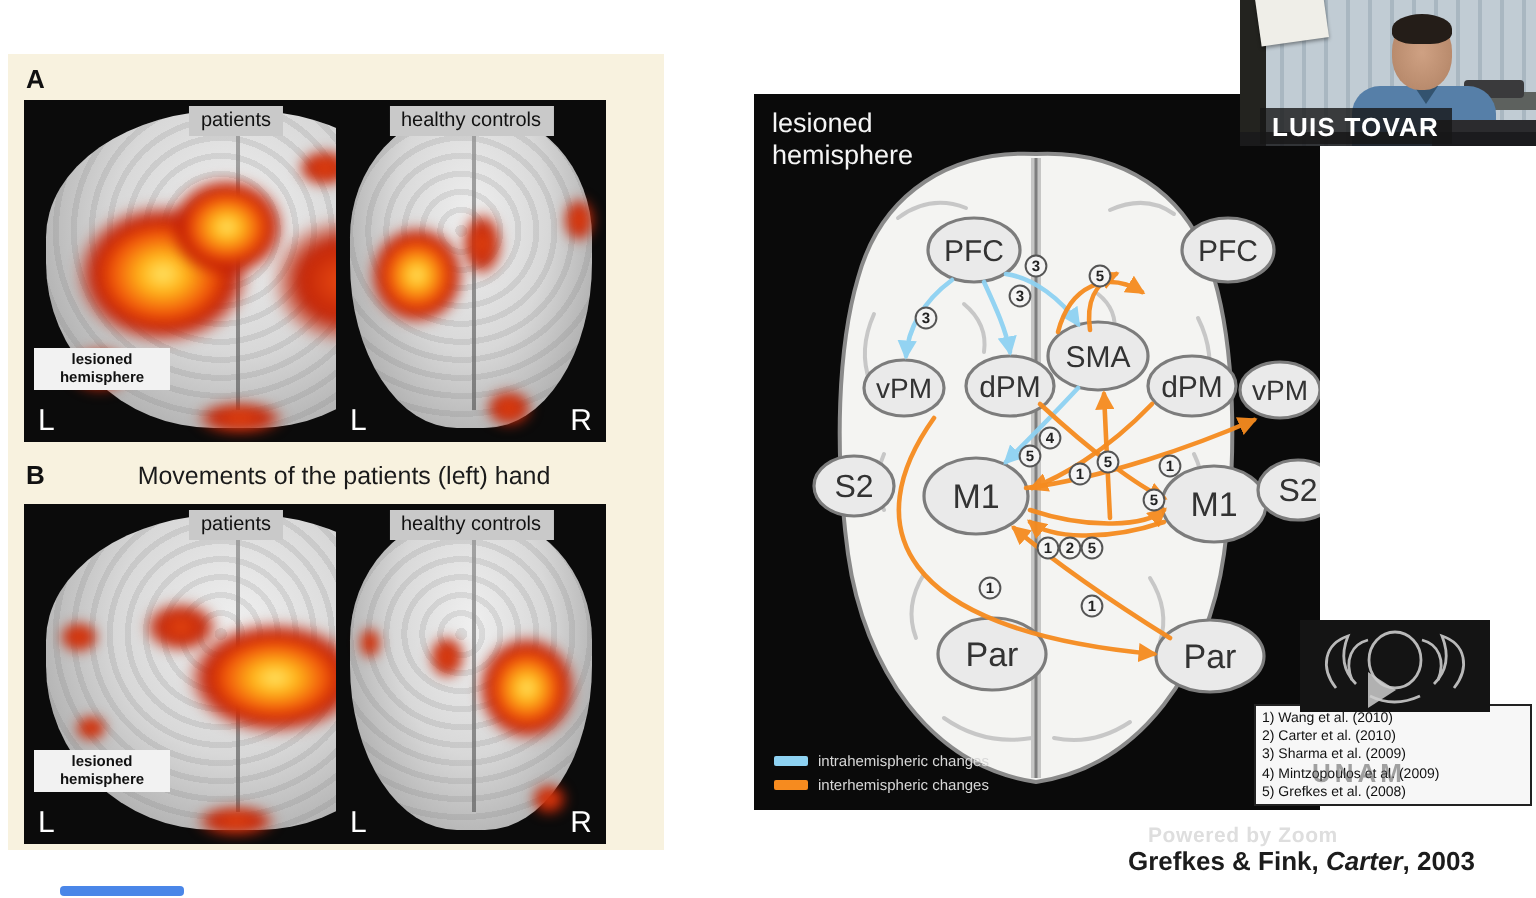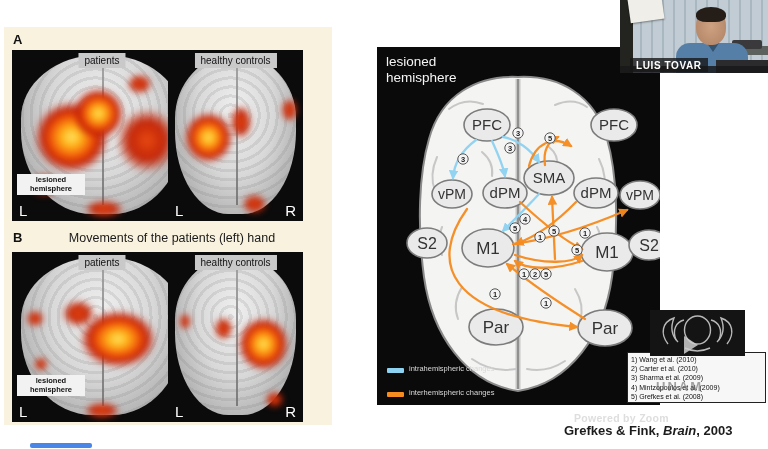--- a/index.html
+++ b/index.html
@@ -7,21 +7,21 @@
        font-family:"Liberation Sans",sans-serif;-webkit-font-smoothing:antialiased;}
 
   
   .fig-left{position:absolute;left:4px;top:27px;width:328px;height:398px;background:#f8f2df;}
   .panel{position:absolute;left:0;width:100%;}
   #panelA{top:0;height:198px;}
   #panelB{top:198px;height:200px;}
   .panel-label{position:absolute;left:9px;top:5px;font-weight:bold;font-size:13px;color:#111;}
   .panel-title{position:absolute;left:14px;right:6px;top:6px;text-align:center;font-size:12.5px;color:#1a1a1a;}
   .bbox{position:absolute;background:#0b0b0b;overflow:hidden;}
-  #boxA1,#boxB1{left:8px;width:180px;}
+  #boxA1,#boxB1{left:8px;width:180px;padding-left:32px;}
   #boxA2,#boxB2{left:164px;width:135px;}
   #boxA1,#boxA2{top:23px;height:171px;}
   #boxB1,#boxB2{top:27px;height:170px;}
   .brain{position:absolute;left:5%;top:3%;width:90%;height:93%;
          border-radius:48% 48% 44% 44%/40% 40% 52% 52%;
          background:radial-gradient(ellipse at 50% 35%, #efefef 0%, #d8d8d8 45%, #ababab 82%, #8b8b8b 100%);}
   .brain::before{content:'';position:absolute;inset:0;border-radius:inherit;
          background:repeating-radial-gradient(circle at 46% 38%, rgba(110,110,110,.20) 0 3px, rgba(255,255,255,0) 3px 9px);
          opacity:.75;}
   .brain::after{content:'';position:absolute;left:50%;top:2%;width:2px;height:92%;
@@ -43,21 +43,21 @@
   #conn-svg{position:absolute;left:0;top:0;}
   .sulcus{fill:none;stroke:#c7c7c7;stroke-width:2;stroke-linecap:round;}
   .node{fill:#eaeaea;stroke:#7c7c7c;stroke-width:1.6;}
   .node-label{fill:#333;text-anchor:middle;}
   .arrow{fill:none;stroke-width:2.3;stroke-linecap:round;opacity:.95;}
   .arrow.intra{stroke:#8ed2f2;}
   .arrow.inter{stroke:#f68b1f;}
   .badge{fill:#f4f4f4;stroke:#555;stroke-width:1;}
   .badge-num{fill:#222;font-size:7.5px;font-weight:bold;text-anchor:middle;}
   .fr-legend{position:absolute;left:10px;bottom:8px;z-index:2;}
-  .legend-row{display:flex;align-items:flex-end;gap:5px;margin-top:15px;}
+  .legend-row{display:flex;align-items:center;gap:5px;margin-top:3px;}
   .legend-swatch{width:17px;height:5px;border-radius:1px;flex:0 0 auto;}
   .legend-label{font-size:7.5px;color:#d8d8d8;}
 
   
   .ref-box{position:absolute;left:627px;top:352px;width:139px;height:51px;background:#f7f7f7;
            border:1.5px solid #222;box-sizing:border-box;padding:2px 3px;z-index:3;overflow:hidden;}
   .ref-line{font-size:7px;line-height:9.2px;color:#111;white-space:nowrap;}
   .unam-stamp{position:absolute;left:650px;top:310px;width:95px;height:46px;background:#141414;z-index:4;}
   .unam-text{position:absolute;left:656px;top:379px;font-size:13px;font-weight:bold;letter-spacing:2px;
              color:rgba(90,90,90,.55);z-index:5;}
@@ -75,21 +75,21 @@
   .wc-head{position:absolute;left:76px;top:9px;width:30px;height:36px;border-radius:46%;
            background:radial-gradient(ellipse at 50% 48%,#cfa183 0%,#b98b6d 70%,#a67a5e 100%);}
   .wc-head::before{content:'';position:absolute;left:0;right:0;top:-2px;height:15px;background:#241d18;
            border-radius:50% 50% 36% 36%;}
   .wc-body{position:absolute;left:56px;top:43px;width:72px;height:30px;background:#567fa8;border-radius:14px 14px 0 0;}
   .wc-body::before{content:'';position:absolute;left:31px;top:0;width:0;height:0;
            border-left:6px solid transparent;border-right:6px solid transparent;border-top:9px solid #33536f;}
   .wc-desk{position:absolute;left:96px;top:60px;width:52px;height:13px;background:#2b2b2e;}
   .wc-bottom{position:absolute;left:0;top:66px;width:148px;height:7px;background:rgba(25,25,27,.85);}
   .wc-nametag{position:absolute;left:10px;bottom:1px;background:rgba(22,22,22,.8);color:#fff;
-            font-size:10px;font-weight:bold;letter-spacing:.6px;padding:1.5px 6px;white-space:nowrap;}
+            font-size:13px;font-weight:bold;letter-spacing:.6px;padding:1.5px 6px;white-space:nowrap;}
 
   
   .poweredby{position:absolute;left:574px;top:412px;font-size:10.5px;font-weight:bold;color:#dedede;letter-spacing:.3px;text-align:center;}
   .citation{position:absolute;left:564px;top:423px;font-size:13px;font-weight:bold;color:#1c1c1c;}
   .citation .jrnl{font-style:italic;}
   .seek-bar{position:absolute;left:30px;top:443px;width:62px;height:5px;background:#4a86e8;border-radius:2px;}
 </style>
 </head>
 <body>
 
@@ -300,15 +300,15 @@
   <div class="wc-body"></div>
   <div class="wc-head"></div>
   <div class="wc-desk"></div>
   <div class="wc-bottom"></div>
   <div class="wc-nametag">LUIS TOVAR</div>
 </div>
 
 <div class="poweredby">Powered by Zoom</div>
 <div class="citation">
   <span>Grefkes &amp; Fink,</span>
-  <span class="jrnl">Brain</span><span>, 2003</span>
+  <span class="jrnl">Carter</span><span>, 2003</span>
 </div>
 <div class="seek-bar"></div>
 
 </body></html>

